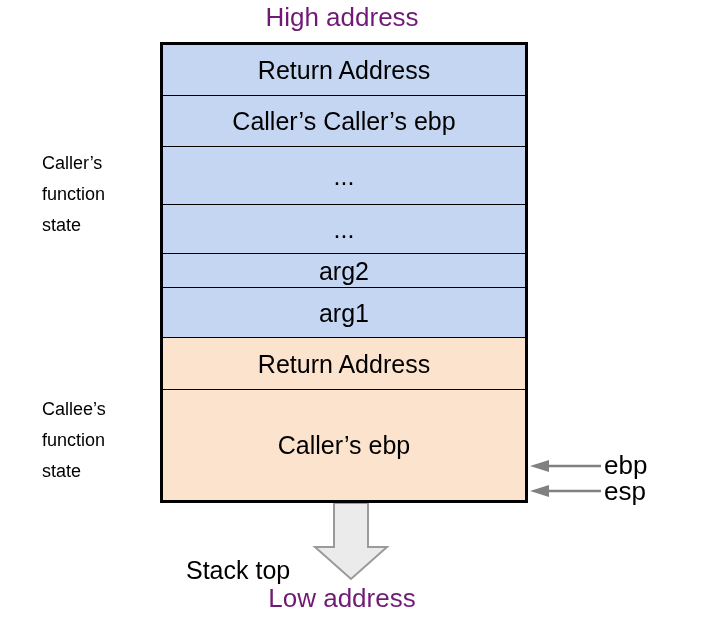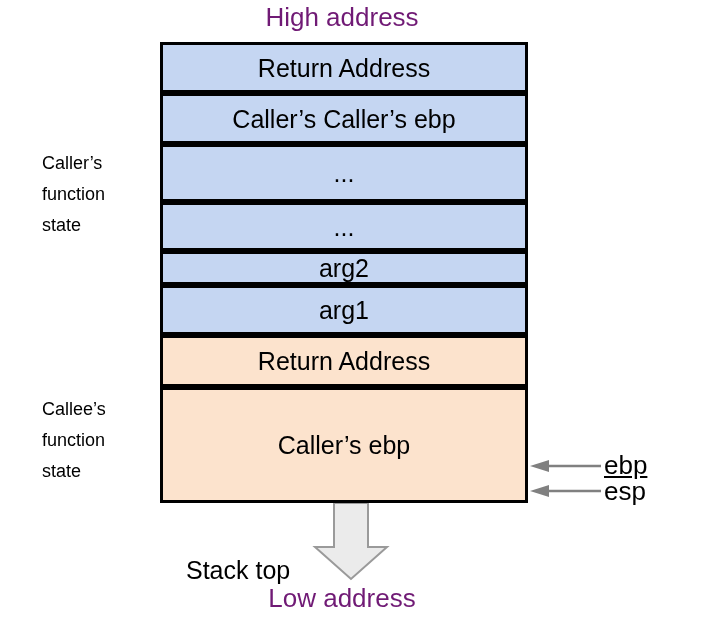--- a/index.html
+++ b/index.html
@@ -46,21 +46,21 @@
     top: 42px;
     width: 368px;
     height: 461px;
     border: 3px solid #000000;
     box-sizing: border-box;
     display: flex;
     flex-direction: column;
   }
   .stack-row {
     box-sizing: border-box;
-    border-bottom: 6px solid #000000;
+    border-bottom: 1px solid #000000;
     display: flex;
     align-items: center;
     justify-content: center;
     font-size: 25px;
     line-height: 28px;
     color: #000000;
     white-space: nowrap;
   }
   .stack-row:last-child {
     border-bottom: none;
@@ -87,21 +87,21 @@
   }
   #ebp-arrow { left: 528px; top: 458px; width: 74px; }
   #esp-arrow { left: 528px; top: 483px; width: 74px; }
   .reg-label {
     position: absolute;
     font-size: 26px;
     line-height: 30px;
     color: #000000;
     white-space: nowrap;
   }
-  #ebp-label { left: 604px; top: 450px; text-decoration: underline; }
+  #ebp-label { left: 604px; top: 450px; }
   #esp-label { left: 604px; top: 476px; }
 
   
   #stack-top-label {
     position: absolute;
     left: 186px;
     top: 515px;
     font-size: 25px;
     line-height: 29px;
     color: #000000;

